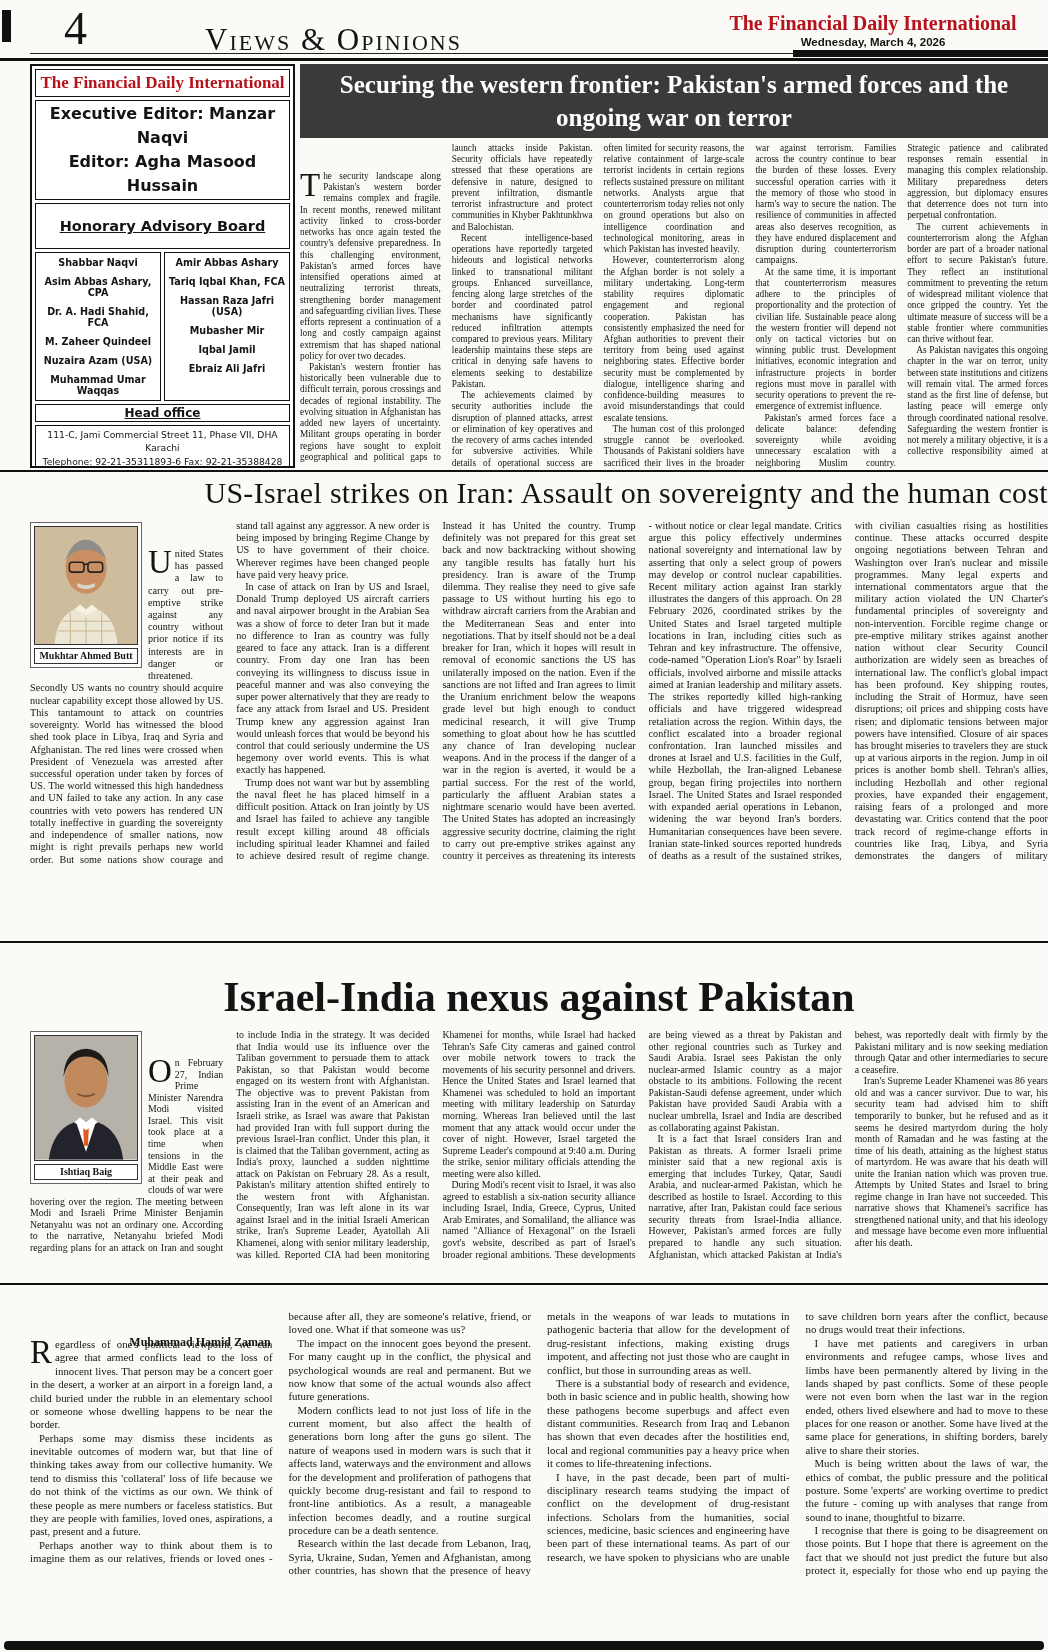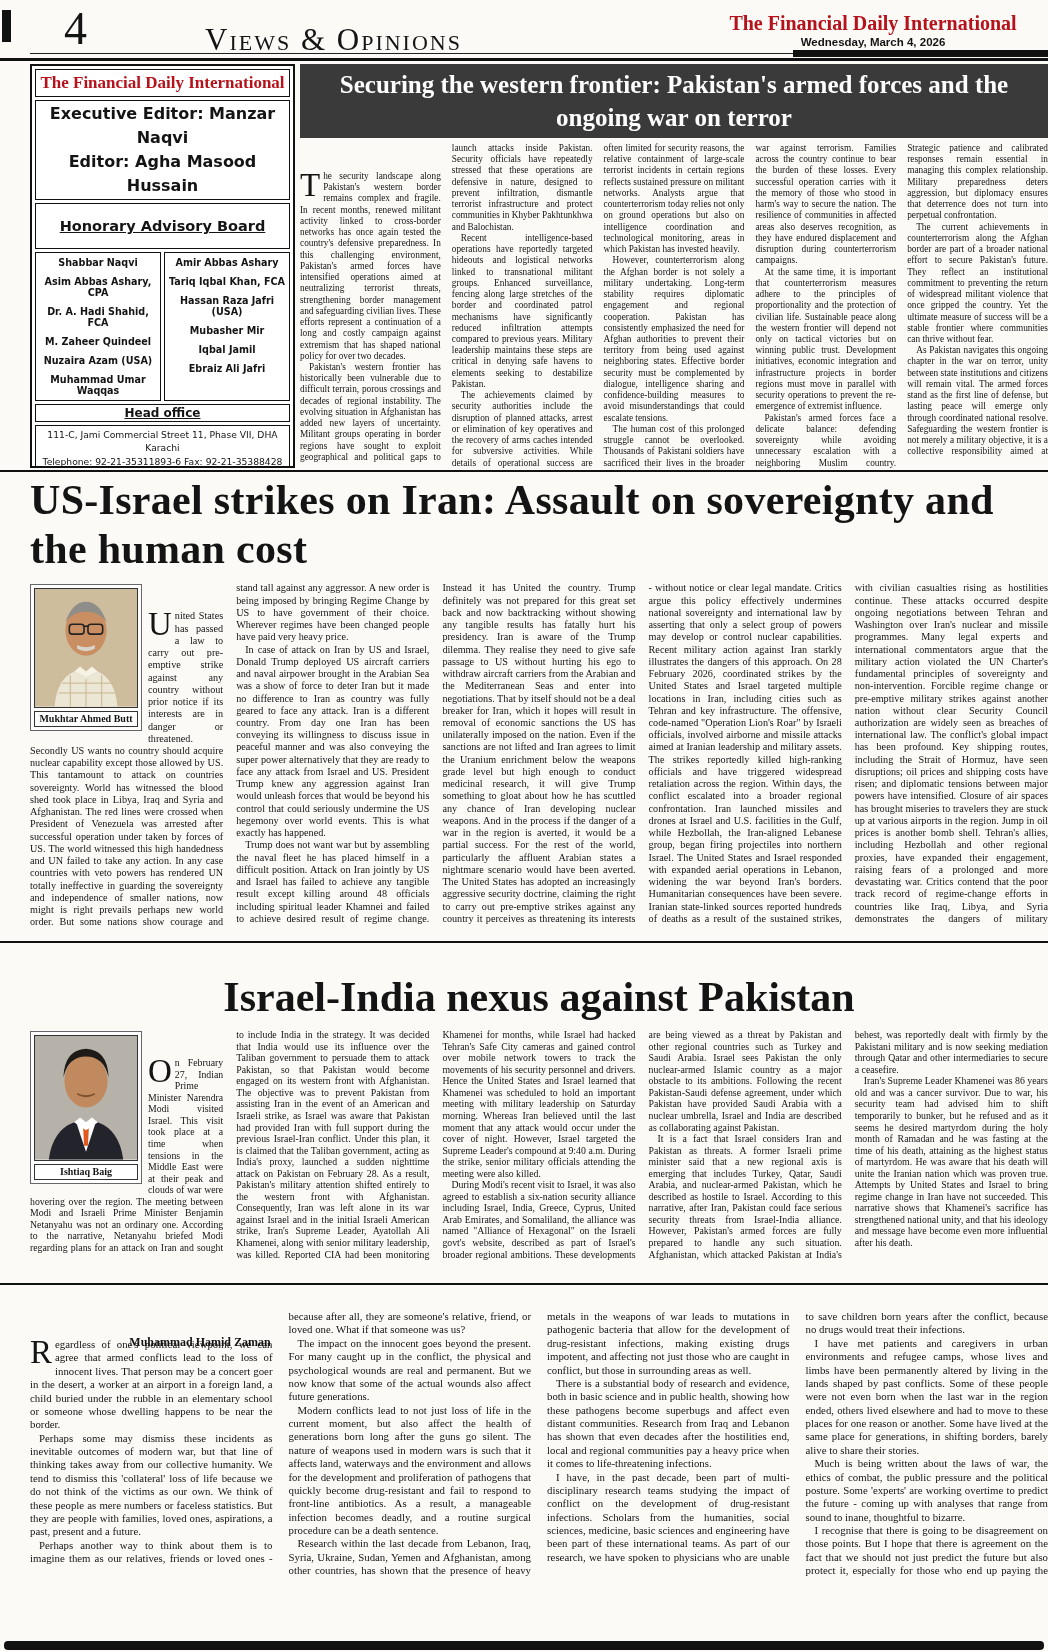--- a/index.html
+++ b/index.html
@@ -38,21 +38,21 @@
   p.dc, .jtext p.dc { text-indent:0;margin-top:28px; }
   p.dc::first-letter { float:left; font-size:33px; line-height:27px; padding:1px 3px 0 0; font-weight:normal; }
 
   
   .frontier { position:absolute; left:300px; top:64px; width:748px; }
   .fr-head { background:#3a3a3a; color:#fff; font-weight:bold; font-size:25px; line-height:1.32; text-align:center; padding:4px 6px; }
   .fr-body { margin-top:5px; height:330px; column-count:5; column-gap:11px; font-size:9.3px; line-height:1.21; text-align:justify; overflow:hidden; }
 
   
   .iran { position:absolute; left:30px; top:476px; width:1018px; }
-  .ir-head { font-weight:bold; font-size:42px; line-height:1.16; text-align:left; letter-spacing:0.3px; }
+  .ir-head { font-weight:normal; font-size:30px; line-height:1.16; text-align:right; letter-spacing:0.3px; }
   .ir-body { margin-top:9px; height:352px; column-count:5; column-gap:13px; font-size:10.2px; line-height:1.2; text-align:justify; overflow:hidden; }
   .photo-box { float:left; width:112px; margin:2px 6px 3px 0; border:1px solid #666; background:#fff; padding:3px; }
   .photo-frame { border:1px solid #333; }
   .photo-frame svg { display:block; width:100%; height:auto; }
   .photo-caption { border:1px solid #333; margin-top:3px; text-align:center; font-weight:bold; font-size:10px; padding:1px 0; }
 
   
   .nexus { position:absolute; left:30px; top:974px; width:1018px; }
   .nx-head { font-weight:bold; font-size:42px; text-align:center; line-height:1.1; }
   .nx-body { margin-top:9px; height:272px; column-count:5; column-gap:13px; font-size:9.8px; line-height:1.18; text-align:justify; overflow:hidden; }

